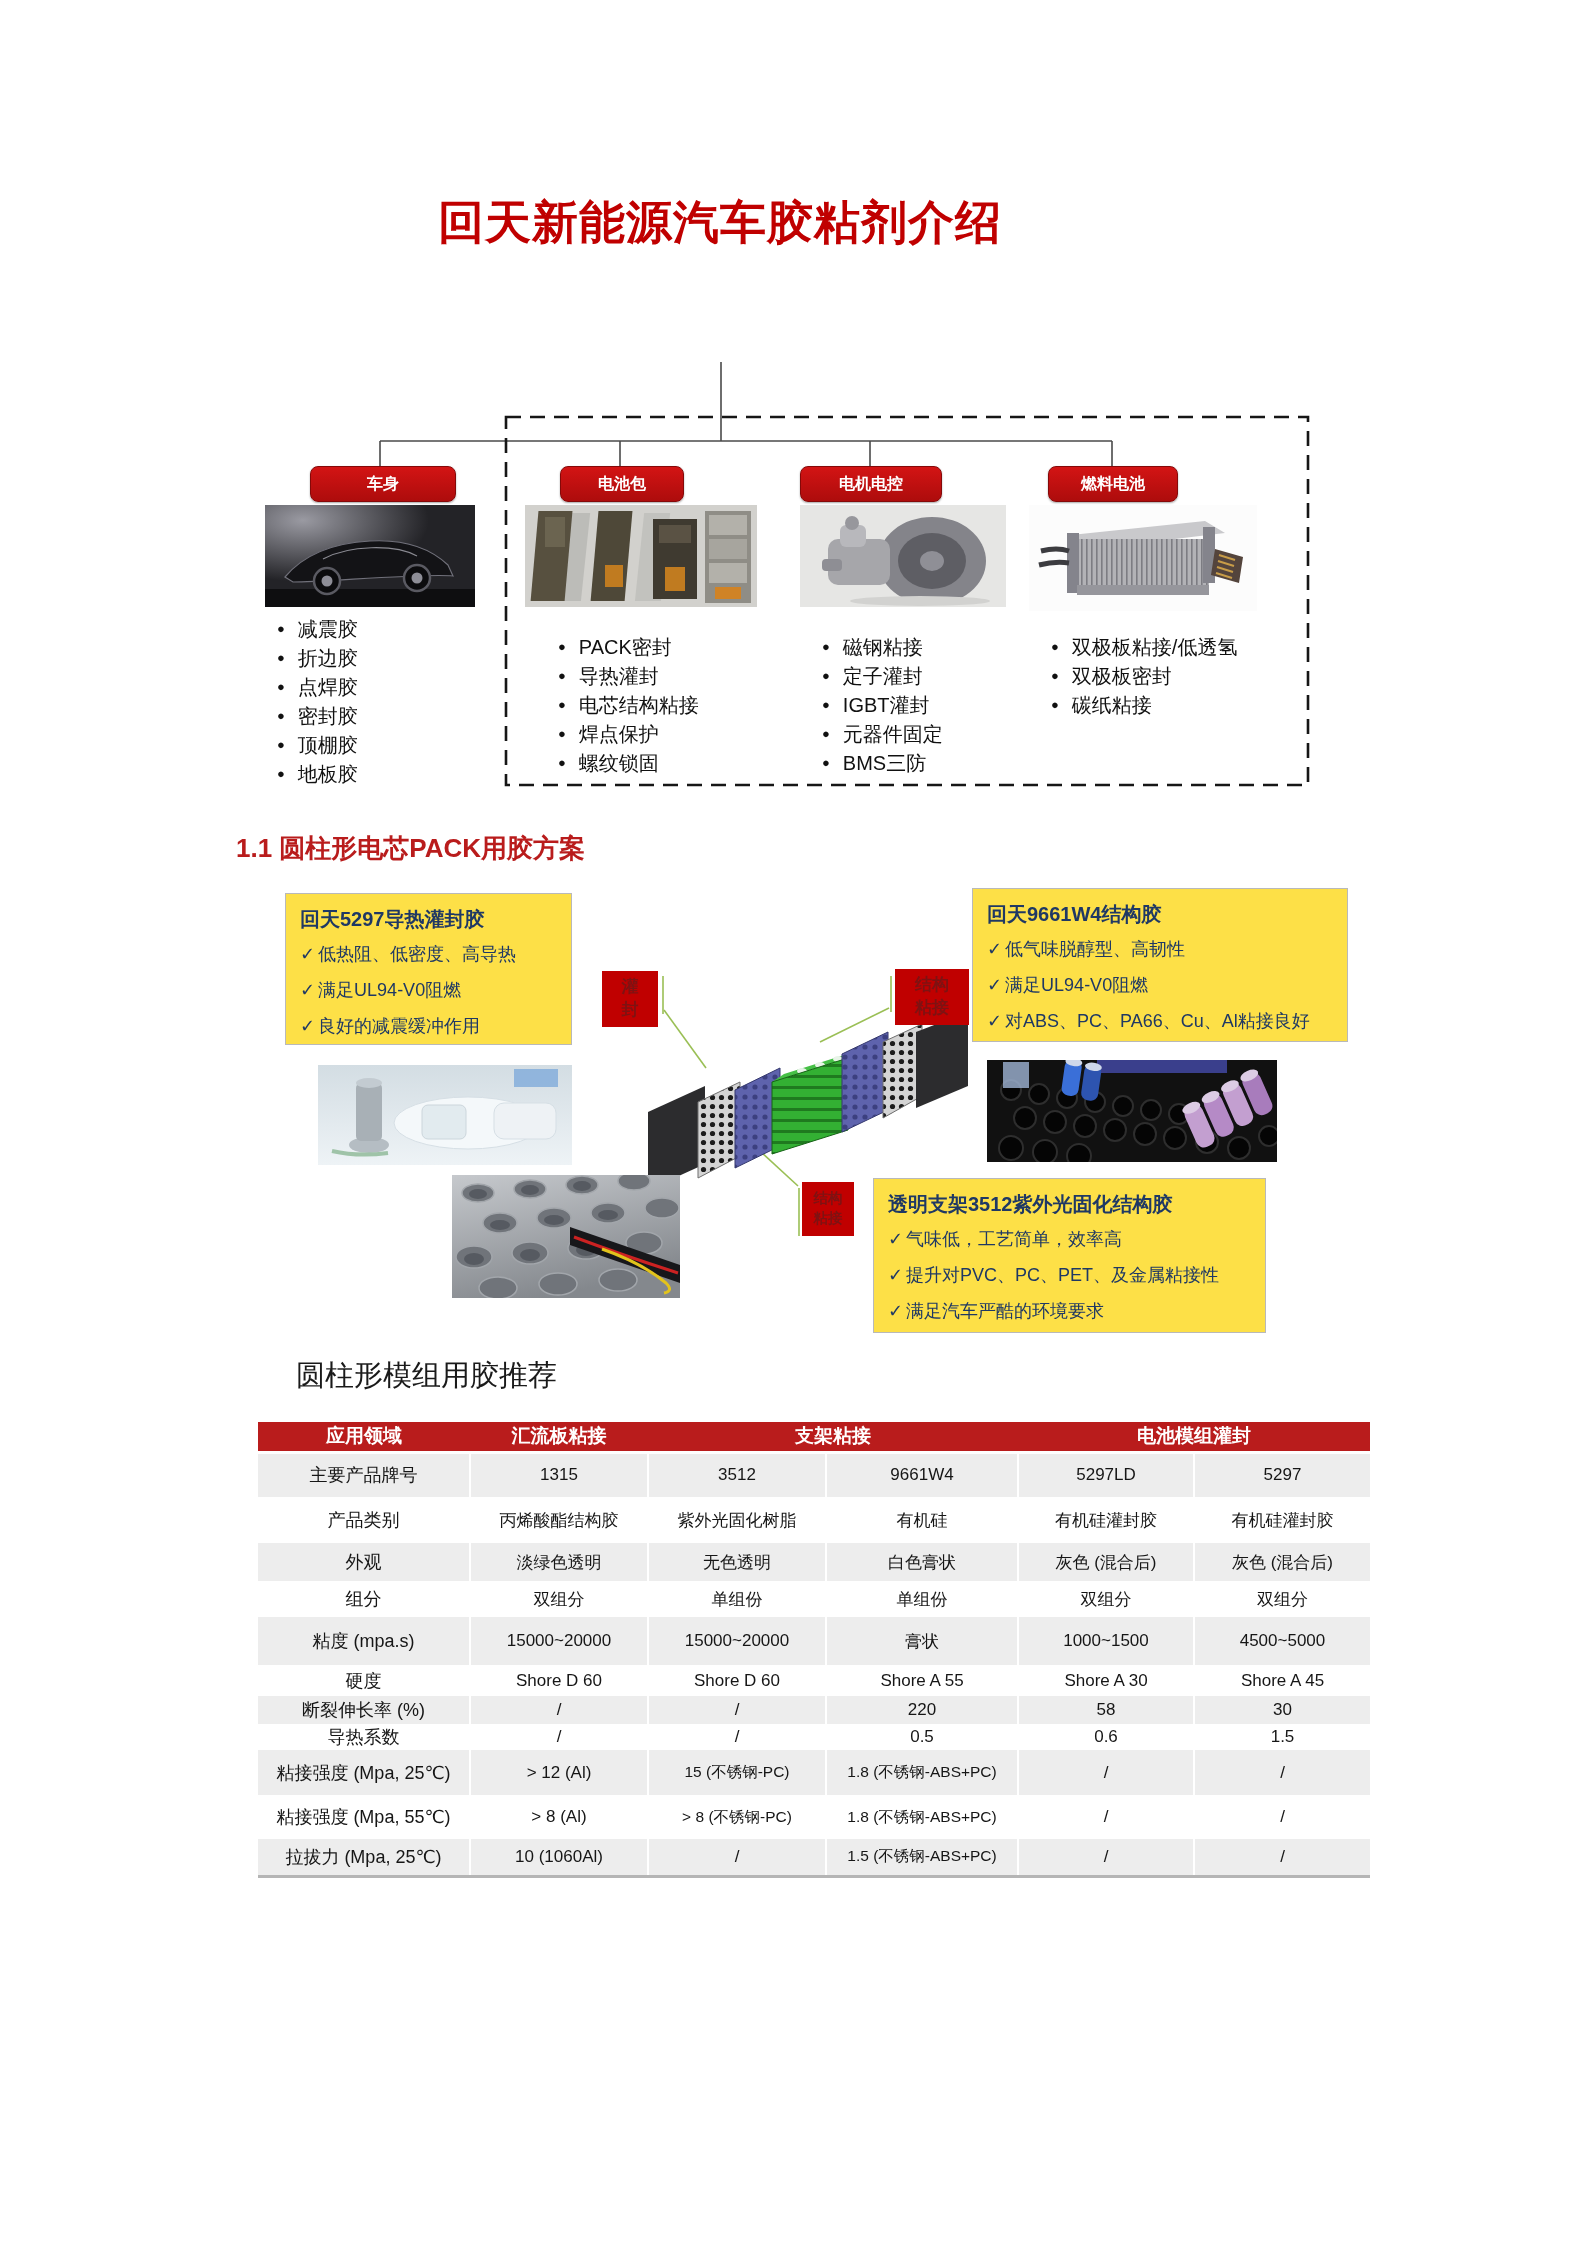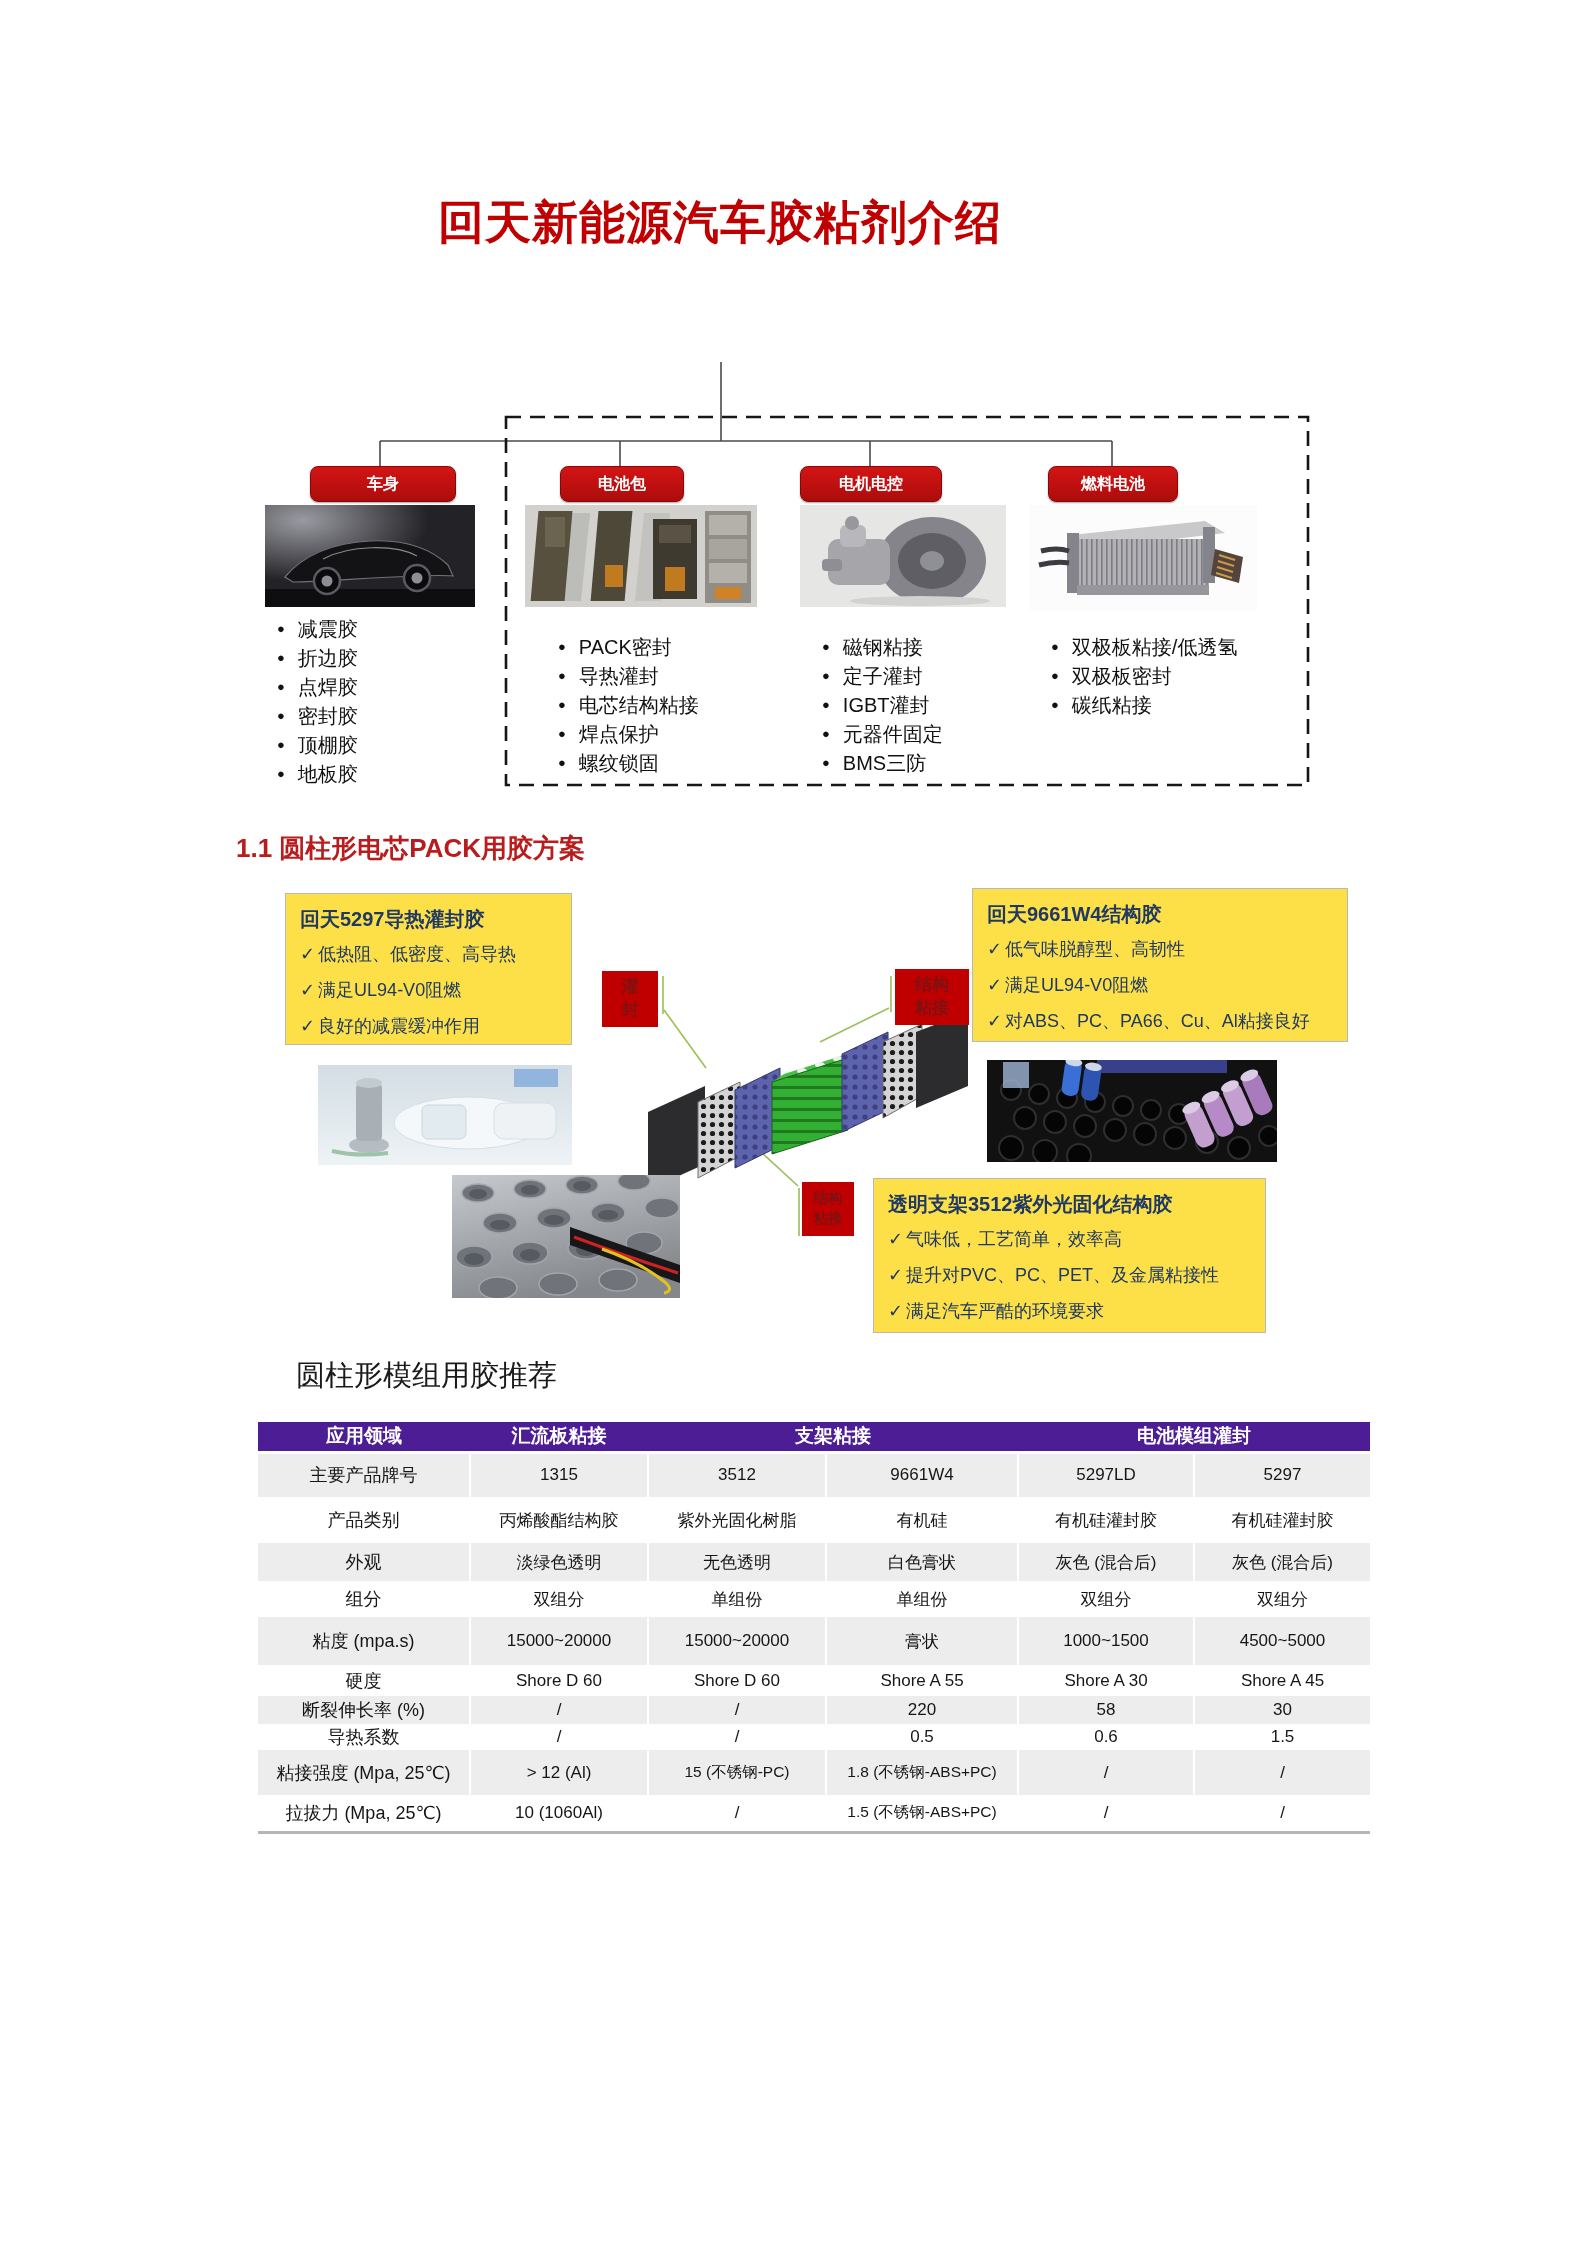--- a/index.html
+++ b/index.html
@@ -43,21 +43,21 @@
     position:absolute;background:#c00000;color:#7e1212;font-weight:bold;text-align:center;
     display:flex;flex-direction:column;justify-content:center;line-height:1.35;z-index:3;
   }
   
   .tbl-title{position:absolute;left:260px;top:1356px;font-size:29px;color:#1a1a1a;z-index:2;margin-left:36px;}
   .tbl{
     position:absolute;left:258px;top:1422px;width:1112px;border-collapse:collapse;
     table-layout:fixed;z-index:2;
   }
   .tbl th{
-    background:#4c1d95;color:#fff;font-size:19px;font-weight:bold;
+    background:#b91c1c;color:#fff;font-size:19px;font-weight:bold;
     border-bottom:3px solid #ffffff;padding:0;
   }
   .tbl td{
     text-align:center;font-size:17px;color:#161616;padding:0 2px;
     border-left:2px solid #ffffff;overflow:visible;white-space:nowrap;
   }
   .tbl td:first-child{border-left:none;font-size:18px;}
   .tbl tbody tr:nth-child(odd){background:#ededed;}
   .tbl tbody tr:last-child td{border-bottom:3px solid #b5b5b5;}
   .tbl td.sm{font-size:15.5px;}
@@ -467,20 +467,28 @@
       <td>1.5</td>
     </tr>
     <tr style="height:45px">
       <td>粘接强度 (Mpa, 25℃)</td>
       <td>&gt; 12 (Al)</td>
       <td class="sm">15 (不锈钢-PC)</td>
       <td class="sm">1.8 (不锈钢-ABS+PC)</td>
       <td>/</td>
       <td>/</td>
     </tr>
+    <tr style="height:44px">
+      <td>粘接强度 (Mpa, 55℃)</td>
+      <td>&gt; 8 (Al)</td>
+      <td class="sm">&gt; 8 (不锈钢-PC)</td>
+      <td class="sm">1.8 (不锈钢-ABS+PC)</td>
+      <td>/</td>
+      <td>/</td>
+    </tr>
     <tr style="height:37px">
       <td>拉拔力 (Mpa, 25℃)</td>
       <td>10 (1060Al)</td>
       <td>/</td>
       <td class="sm">1.5 (不锈钢-ABS+PC)</td>
       <td>/</td>
       <td>/</td>
     </tr>
   </tbody>
 </table>

